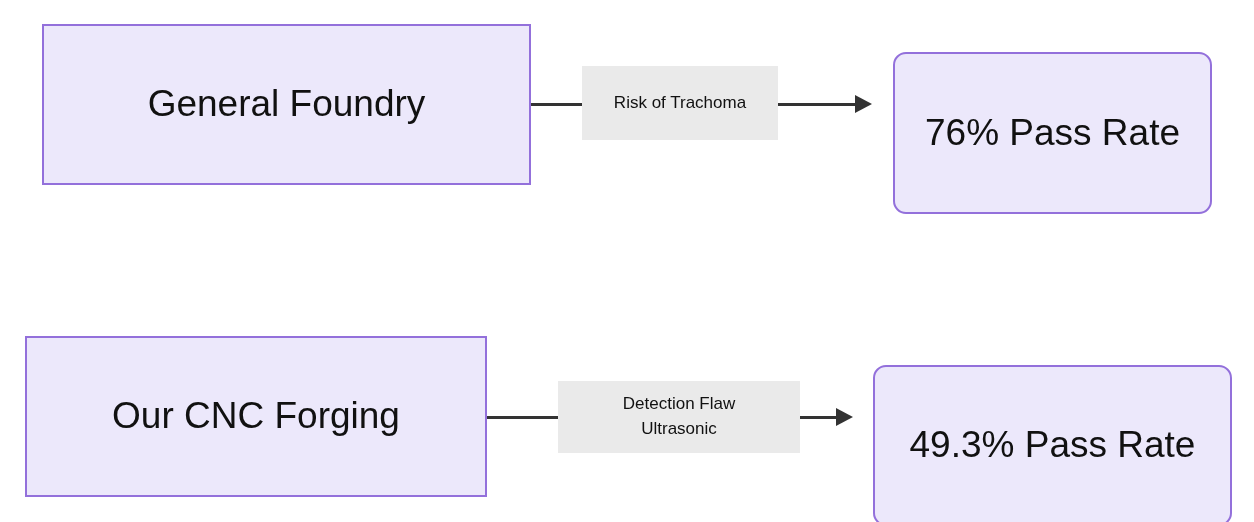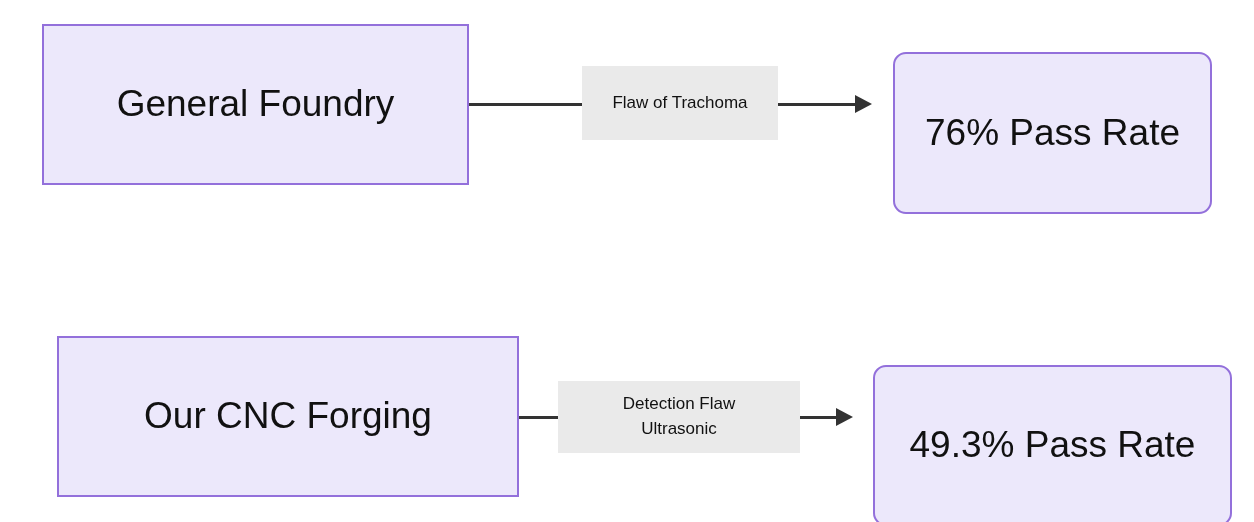--- a/index.html
+++ b/index.html
@@ -70,37 +70,37 @@
 </style>
 </head>
 <body>
 
 <div id="canvas">
 
   <div class="edge-line" style="left:465px; top:103px; width:120px;"></div>
   <div class="edge-line" style="left:775px; top:103px; width:80px;"></div>
   <div class="arrow-head" style="left:855px; top:95px;"></div>
 
-  <div class="node square" style="left:42px; top:24px; width:427px; height:161px;">
+  <div class="node square" style="left:42px; top:24px; width:489px; height:161px;">
     <span>General Foundry</span>
   </div>
 
   <div class="node rounded" style="left:893px; top:23px; width:319px; height:162px;">
     <span>76% Pass Rate</span>
   </div>
 
   <div class="edge-label" style="left:582px; top:66px; width:196px; height:74px;">
-    <span>Flaw of Trachoma</span>
+    <span>Risk of Trachoma</span>
   </div>
 
   <div class="edge-line" style="left:487px; top:416px; width:75px;"></div>
   <div class="edge-line" style="left:797px; top:416px; width:40px;"></div>
   <div class="arrow-head" style="left:836px; top:408px;"></div>
 
-  <div class="node square" style="left:25px; top:336px; width:462px; height:161px;margin-left:32px;">
+  <div class="node square" style="left:25px; top:336px; width:462px; height:161px;">
     <span>Our CNC Forging</span>
   </div>
 
   <div class="node rounded" style="left:873px; top:336px; width:359px; height:161px;">
     <span>49.3% Pass Rate</span>
   </div>
 
   <div class="edge-label" style="left:558px; top:381px; width:242px; height:72px; flex-direction:column;">
     <span>Detection Flaw</span>
     <span>Ultrasonic</span>

